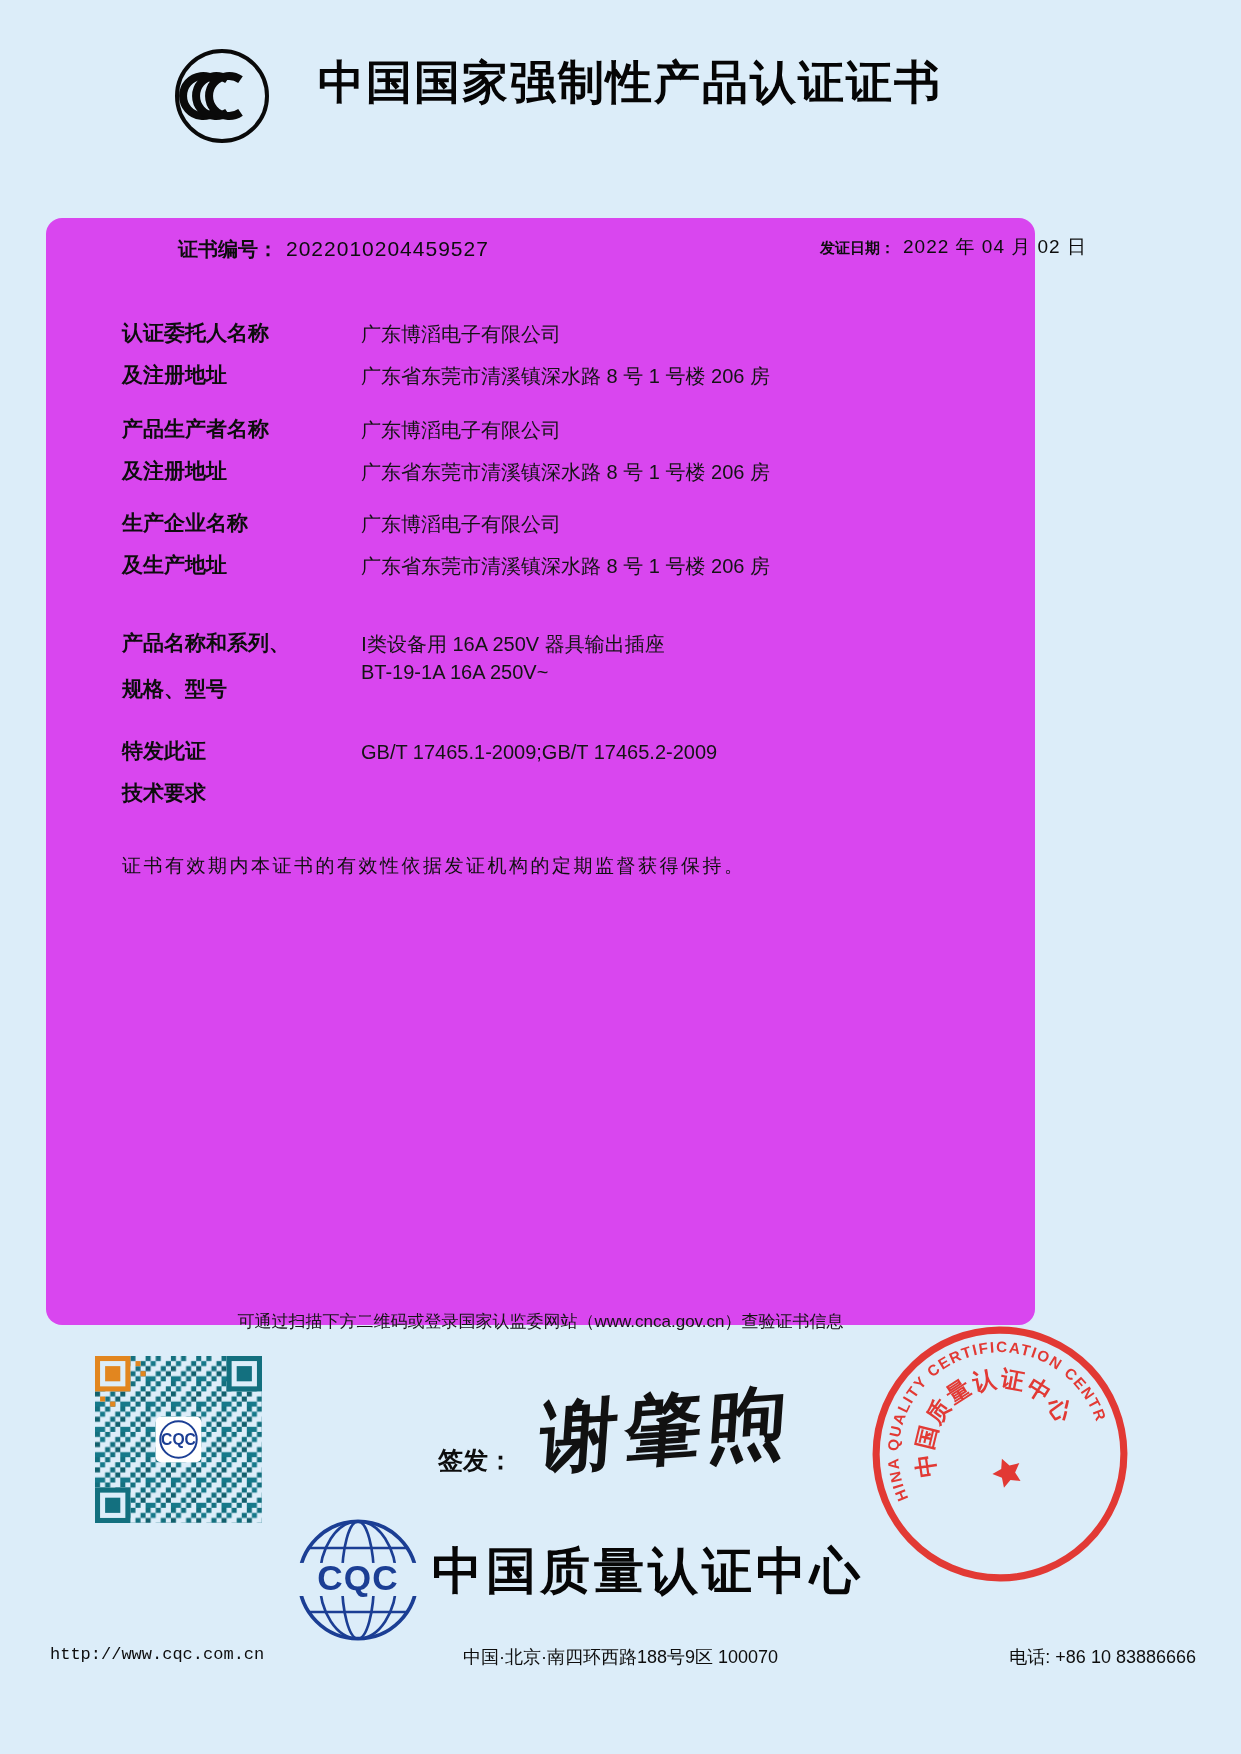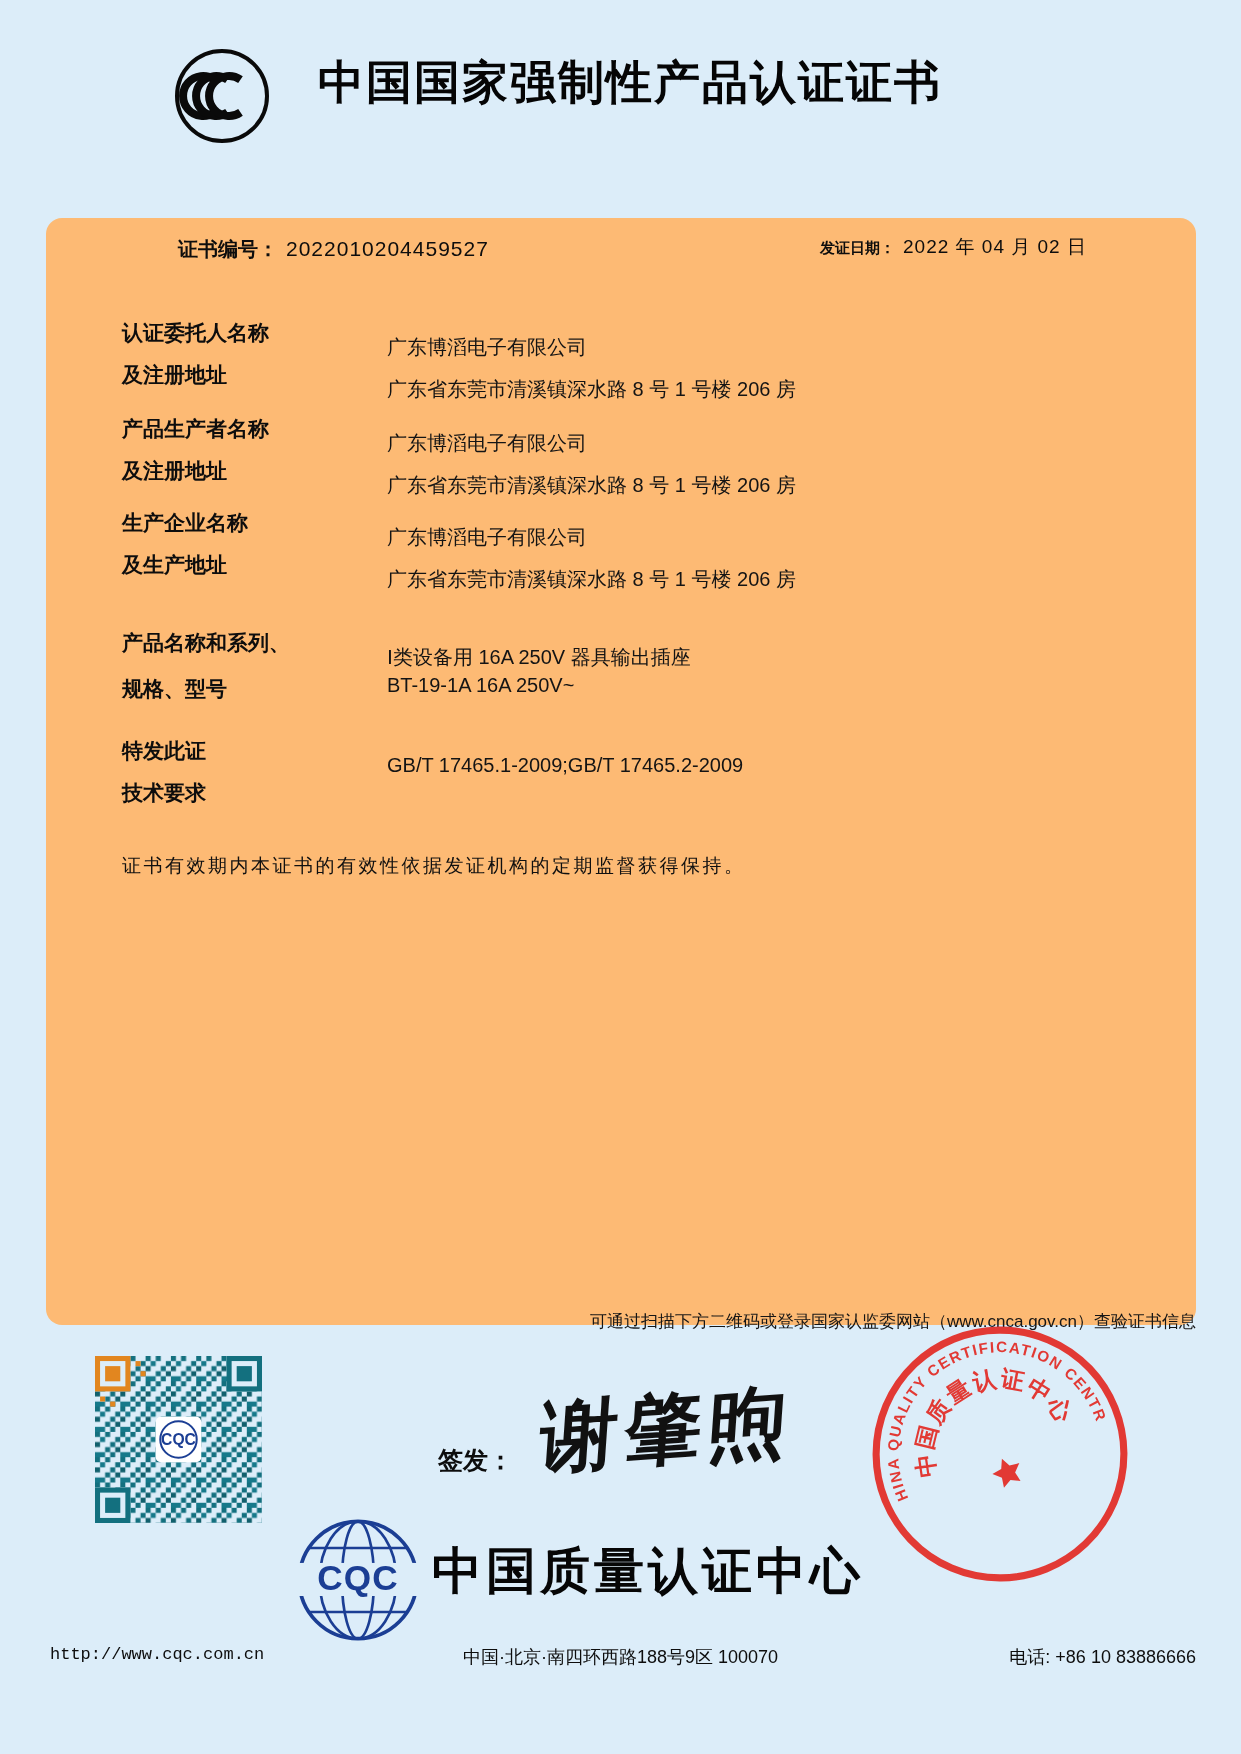--- a/index.html
+++ b/index.html
@@ -5,42 +5,42 @@
 <style>
   * { margin:0; padding:0; box-sizing:border-box; }
   body { font-family:"Liberation Sans","DejaVu Sans",sans-serif; }
   .page { position:relative; width:1241px; height:1754px; background:#dcedf9; overflow:hidden; color:#0d0d0d; }
 
   
   .ccc-logo { position:absolute; left:172px; top:46px; width:100px; height:100px; }
   .page-title { position:absolute; left:318px; top:52px; font-size:46px; font-weight:bold; letter-spacing:2px; color:#050505; }
 
   
-  .panel { position:absolute; left:46px; top:218px; width:1150px; height:1107px; background:#fdba74; border-radius:16px; }
+  .panel { position:absolute; left:46px; top:218px; width:989px; height:1107px; background:#d946ef; border-radius:16px; }
 
   .kai { font-family:"DejaVu Serif","Liberation Serif",serif; }
 
   .cert-no { position:absolute; left:132px; top:18px; font-size:20px; }
   .cert-no .lab { font-weight:bold; }
   .cert-no .num { font-size:21px; margin-left:8px; letter-spacing:1px; }
 
   .dates { position:absolute; left:774px; top:16px; font-size:19px; }
   .date-line { height:36px; line-height:26px; white-space:nowrap; }
   .date-line .lab { font-weight:bold; font-size:15px; }
   .date-line .val { margin-left:8px; letter-spacing:1px;margin-top:8px; }
 
   .frow { position:absolute; left:76px; width:1040px; }
   .frow .flabel { position:absolute; left:0; top:0; width:180px; font-size:21px; font-weight:bold; line-height:22px; }
-  .frow .fvalue { position:absolute; left:239px; top:14px; width:780px; font-size:20px; line-height:22px; color:#141414;margin-left:26px; }
+  .frow .fvalue { position:absolute; left:239px; top:1px; width:780px; font-size:20px; line-height:22px; color:#141414; }
   .frow .l2 { margin-top:20px; }
   .row-d .flabel .l2 { margin-top:24px; }
   .row-d .fvalue .l2 { margin-top:6px; }
 
   .statement { position:absolute; left:76px; top:628px; font-size:19px; line-height:38px; letter-spacing:2.5px; color:#101010; }
-  .verify-note { position:absolute; left:0; top:1092px; width:100%; text-align:right; font-size:17px; color:#151515; }
+  .verify-note { position:absolute; left:0; top:1092px; width:100%; text-align:center; font-size:17px; color:#151515; }
 
   
   .qr { position:absolute; left:95px; top:1356px; width:167px; height:167px; }
   .sign-label { position:absolute; left:438px; top:1444px; font-size:25px; font-weight:bold; }
   .sign-name { position:absolute; left:540px; top:1378px; font-size:78px; font-weight:bold;
                font-family:"DejaVu Serif","Liberation Serif",serif;
                transform:rotate(-4deg) skewX(-8deg); letter-spacing:6px; color:#111; }
   .cqc-globe { position:absolute; left:294px; top:1516px; width:128px; height:128px; }
   .cqc-name { position:absolute; left:432px; top:1538px; font-size:50px; font-weight:600; letter-spacing:4px; color:#060606; }
   .stamp { position:absolute; left:868px; top:1322px; width:264px; height:264px; }

